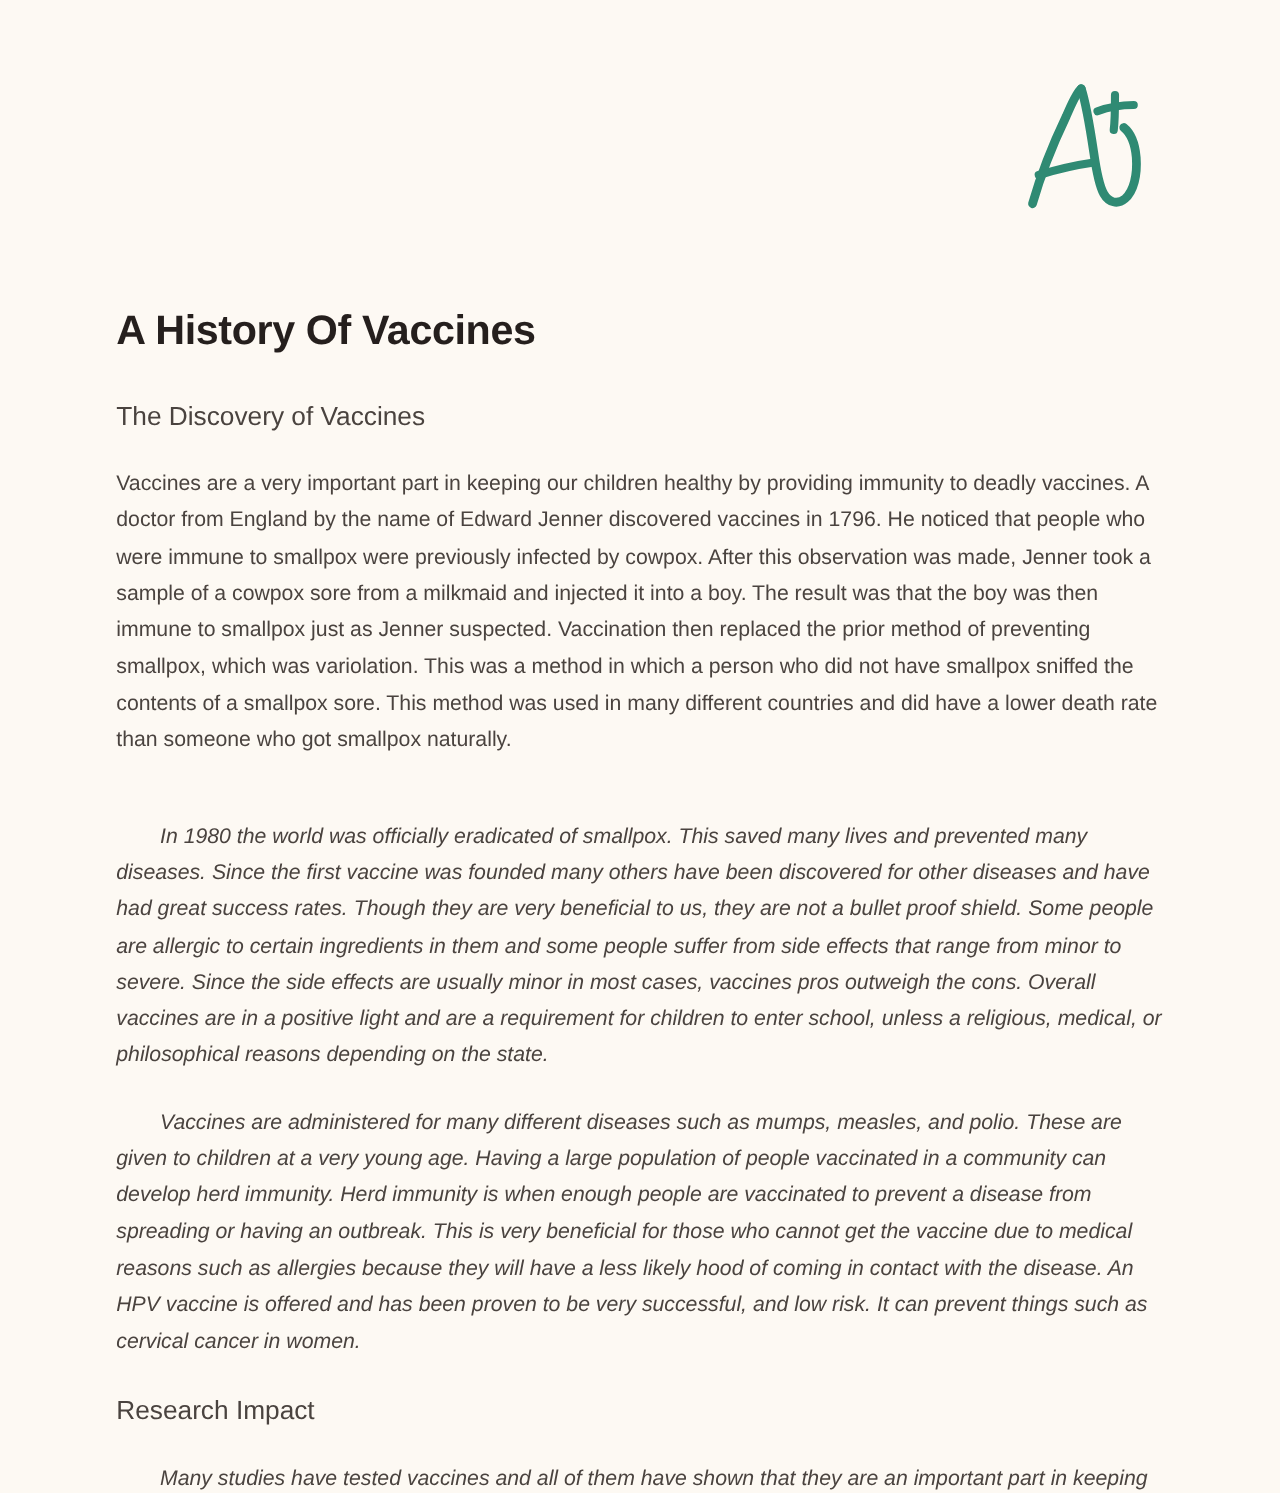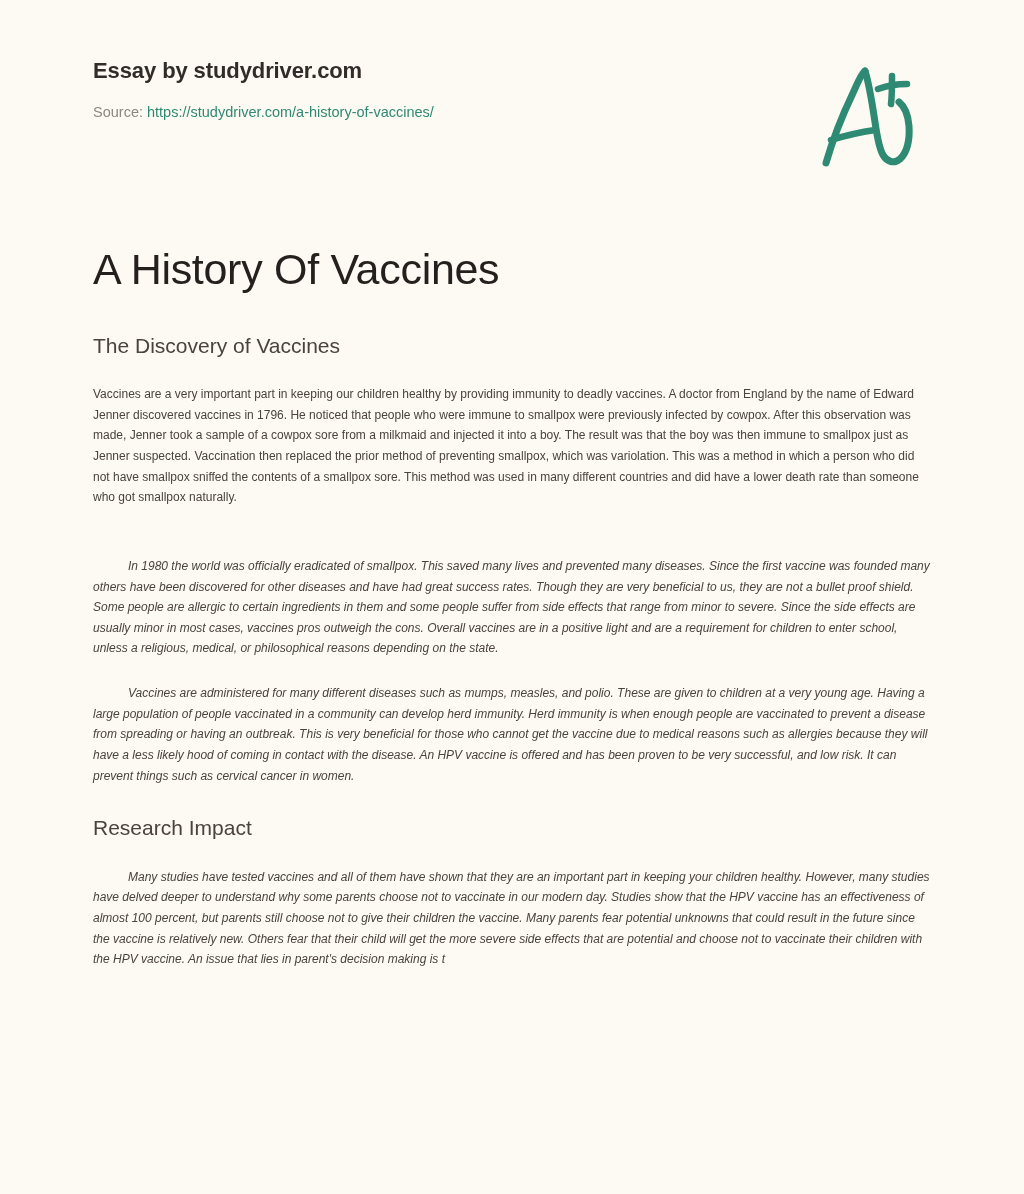--- a/index.html
+++ b/index.html
@@ -75,36 +75,36 @@
   }
 
   
   .doc {
     position: absolute;
     left: 93px;
     top: 244px;
     width: 838px;
   }
   .doc-title {
-    font-size: 43px;
-    font-weight: normal;
+    font-size: 33px;
+    font-weight: bold;
     color: #251f1d;
     letter-spacing: -0.3px;
     line-height: 1.2;
     margin: 0 0 0 0;
   }
   .section-head {
     font-size: 21px;
     font-weight: normal;
     color: #4a433f;
     line-height: 1.55;
     margin: 0;
   }
   .para {
-    font-size: 12px;
+    font-size: 17px;
     font-weight: normal;
     color: #4a433f;
     line-height: 1.72;
     margin: 0;
     text-align: left;
   }
   .para.indent {
     text-indent: 35px;
     font-style: italic;
   }
@@ -115,27 +115,20 @@
   .gap-head-para { height: 22px; }
   .gap-para-para { height: 24px; }
 </style>
 </head>
 <body>
 
 <div class="page">
 
   <div class="header">
 
-    <div class="header-text">
-      <div class="essay-by">Essay by studydriver.com</div>
-
-      <div class="source-line">
-        <span class="source-label">Source: </span><a class="source-url" href="#">https://studydriver.com/a-history-of-vaccines/</a>
-      </div>
-    </div>
 
     <div class="logo">
       <svg viewBox="0 0 118 118" xmlns="http://www.w3.org/2000/svg">
         <g fill="none" stroke="#2f8a73" stroke-linecap="round" stroke-linejoin="round">
 
           <path d="M20 105 C 26 84, 36 58, 47 35 C 51 26, 55 16, 59 13" stroke-width="7"></path>
 
           <path d="M59 13 C 62 22, 66 44, 69 64 C 71 78, 73 90, 77 97
                    C 81 104, 88 106, 94 101 C 101 95, 104 82, 103 68
                    C 102 56, 98 48, 93 44" stroke-width="7"></path>

